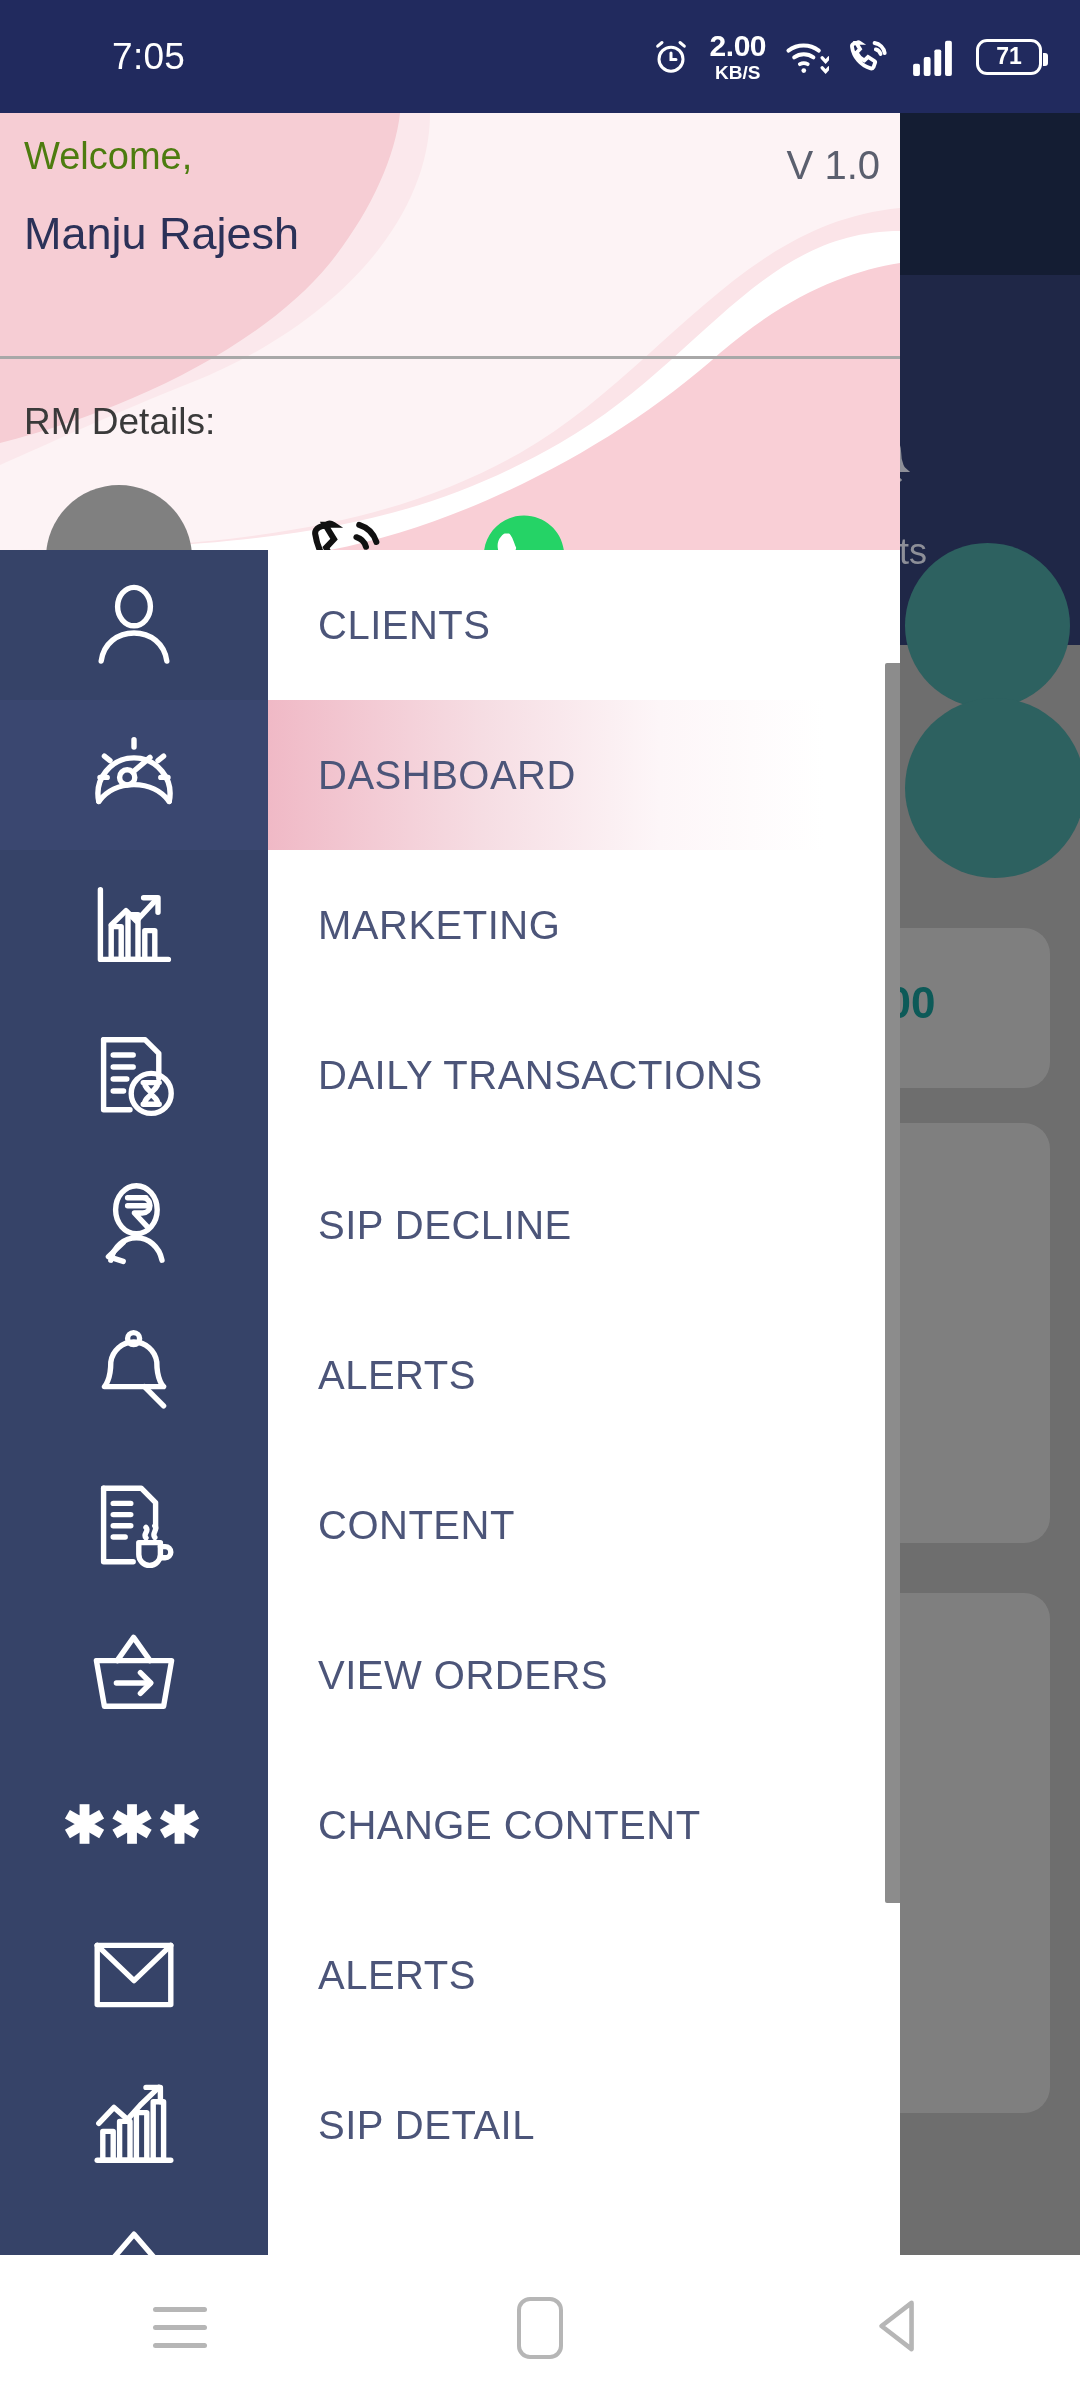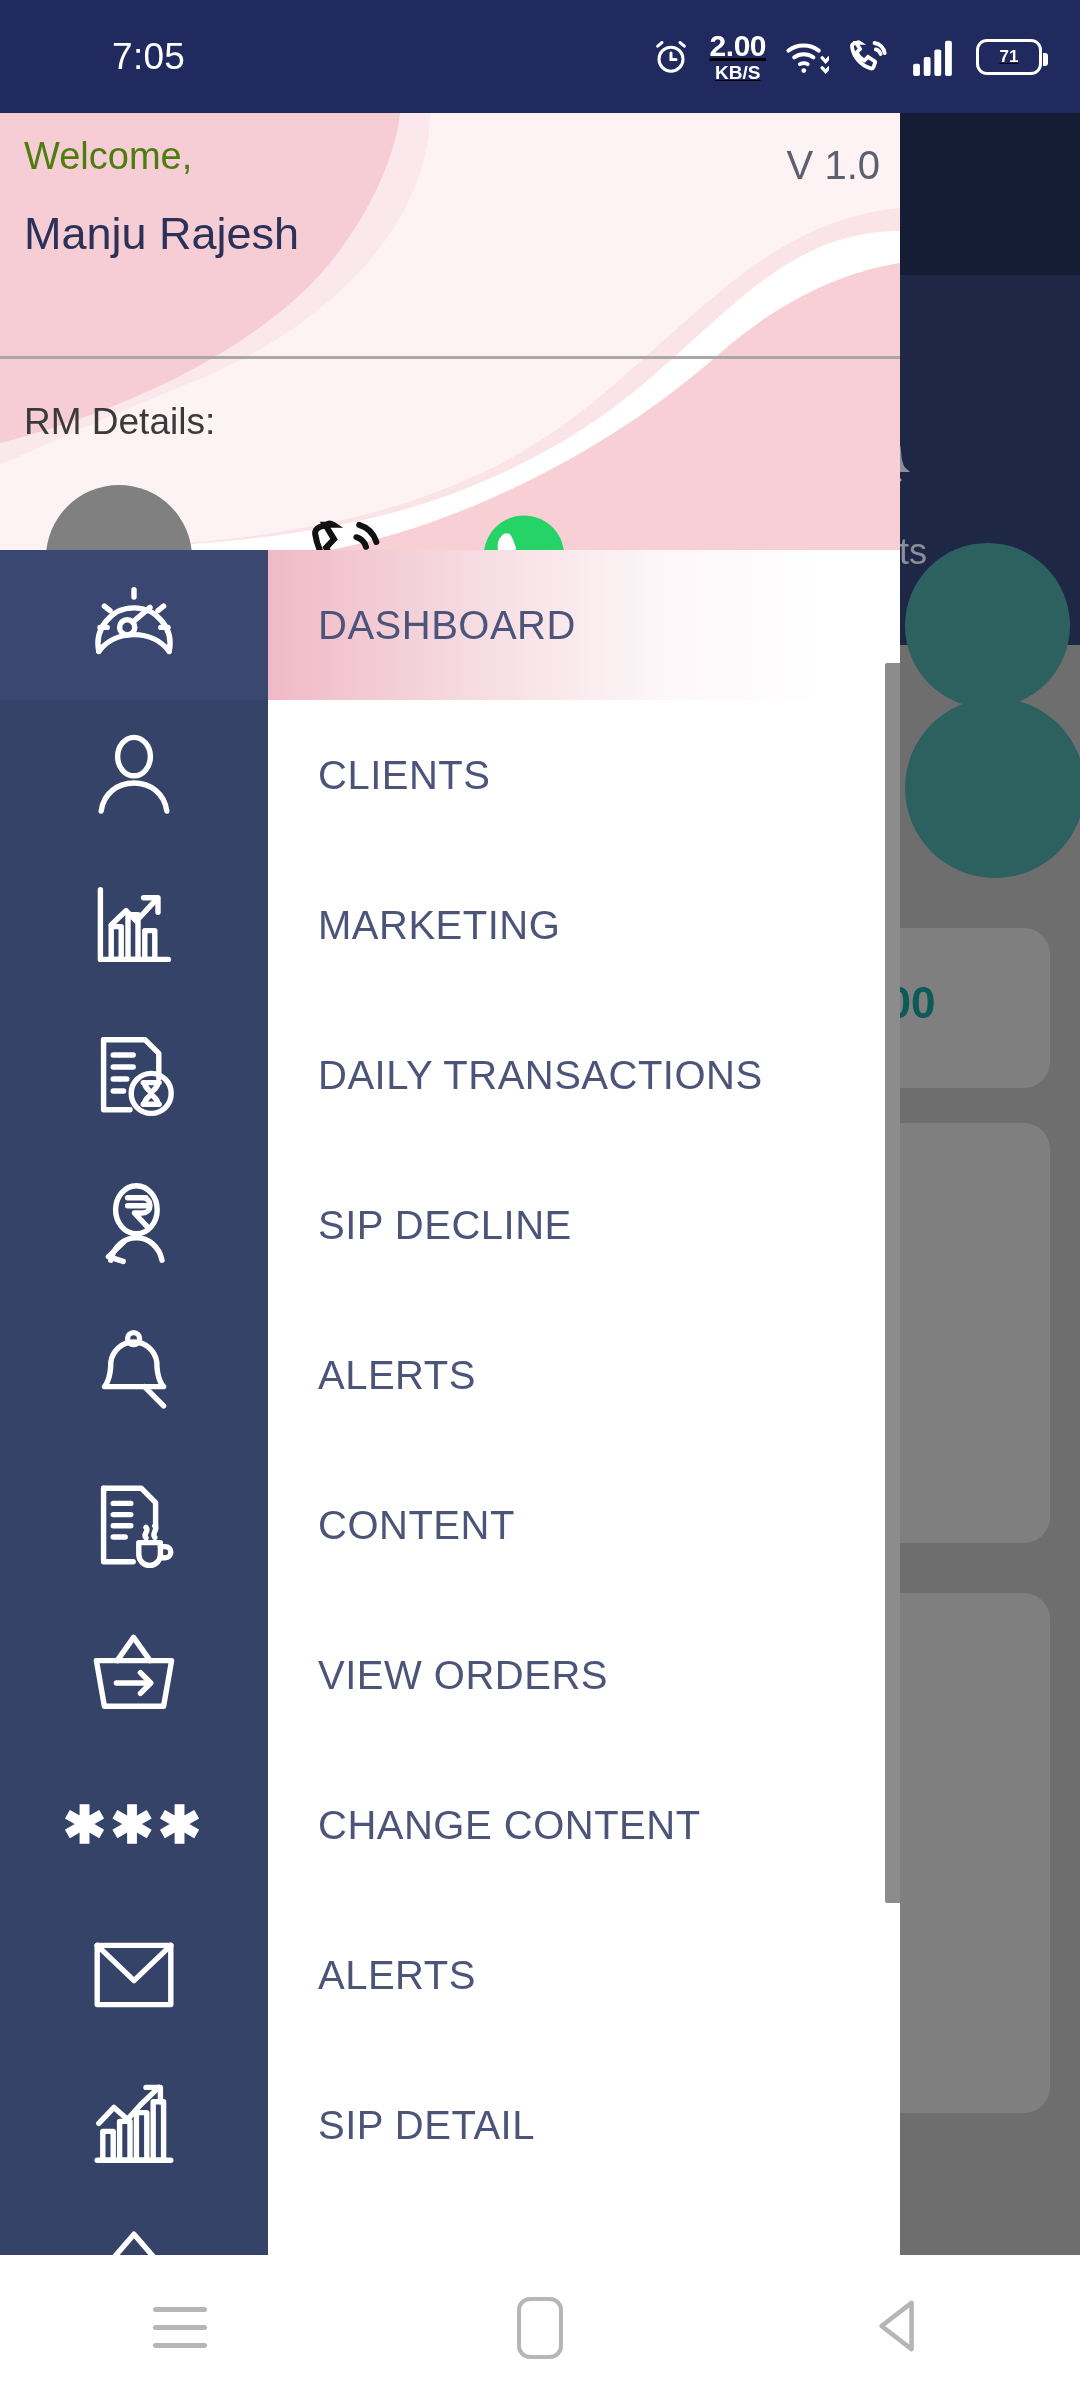--- a/index.html
+++ b/index.html
@@ -5,31 +5,31 @@
   * { margin:0; padding:0; box-sizing:border-box; }
   html,body { width:1080px; height:2400px; background:#fff; overflow:hidden;
               font-family:"Liberation Sans", sans-serif; }
 
   #screen { position:relative; width:1080px; height:2400px; overflow:hidden; background:#fff; }
 
   
   .statusbar{ position:absolute; left:0; top:0; width:1080px; height:113px;
               background:#212a5e; display:flex; align-items:center; z-index:60; }
   .sb-time{ color:#fff; font-size:37px; margin-left:112px; letter-spacing:.3px; }
-  .sb-right{ margin-left:auto; margin-right:38px; display:flex; align-items:center; gap:19px;text-decoration:underline; }
+  .sb-right{ margin-left:auto; margin-right:38px; display:flex; align-items:center; gap:19px; }
   .sb-ico{ display:flex; align-items:center; }
   .netspeed{ display:flex; flex-direction:column; align-items:center; line-height:1;
              color:#fff; }
   .netspeed .v{ font-size:30px; font-weight:bold; letter-spacing:-.5px; }
   .netspeed .u{ font-size:19px; font-weight:bold; margin-top:2px; }
   .battery{ width:66px; height:36px; border:3.5px solid #fff; border-radius:11px;
             display:flex; align-items:center; justify-content:center; position:relative; }
   .battery::after{ content:""; position:absolute; right:-9px; top:11px; width:5px; height:13px;
                    background:#fff; border-radius:0 3px 3px 0; }
-  .battery span{ font-size:17px; color:#fff; font-weight:bold; }
+  .battery span{ font-size:23px; color:#fff; font-weight:bold; }
 
   
   .bg-layer{ position:absolute; left:0; top:113px; width:1080px; height:2142px;
              background:#6e6e6e; z-index:5; overflow:hidden; }
   .bg-appbar{ position:absolute; left:0; top:0; width:1080px; height:162px; background:#141d33; }
   .bg-tabstrip{ position:absolute; left:0; top:162px; width:1080px; height:370px; background:#1f2747; }
   .bg-alerts{ position:absolute; left:835px; top:310px; display:flex; flex-direction:column;
               align-items:center; gap:26px; }
   .bg-alerts .lbl{ color:#8d8f98; font-size:36px; }
   .bg-circle{ position:absolute; border-radius:50%; background:#2d6160; }
@@ -155,47 +155,47 @@
               <path fill="#fff" d="M11.6 9.2c-.3-.7-.6-.7-.9-.7h-.8c-.3 0-.8.1-1.2.6s-1.5 1.5-1.5 3.6 1.6 4.2 1.8 4.5 3 4.8 7.5 6.6c3.7 1.4 4.4 1.2 5.2 1.1.8-.1 2.6-1 2.9-2 .4-1 .4-1.9.3-2.1-.1-.2-.4-.3-.8-.5s-2.6-1.3-3-1.4-.7-.2-1 .2c-.3.5-1.1 1.4-1.3 1.7-.2.3-.5.3-.9.1-.4-.2-1.8-.7-3.4-2.1-1.3-1.1-2.1-2.5-2.4-2.9-.2-.4 0-.6.2-.8.2-.2.4-.5.6-.7.2-.2.3-.4.4-.7s.1-.5 0-.7c-.1-.2-.9-2.3-1.2-3z"></path>
             </svg>
           </span>
         </div>
       </div>
     </div>
 
     <div class="dw-body">
       <div class="iconrail"></div>
       <div class="menu-list" id="menu-list">
+          <div class="menu-row">
+            <div class="ico-cell">
+              <span>
+                <svg width="96" height="96" viewBox="0 0 24 24" fill="none" stroke="#ffffff" stroke-width="1.35" stroke-linecap="round" stroke-linejoin="round">
+      <ellipse cx="12" cy="7.4" rx="4.1" ry="4.8"></ellipse>
+      <path d="M3.8 21c.6-4.4 4.1-7 8.2-7s7.6 2.6 8.2 7"></path>
+                </svg>
+              </span>
+            </div>
+            <div class="lbl-cell">
+              <span>CLIENTS</span>
+            </div>
+          </div>
           <div class="menu-row selected">
             <div class="ico-cell">
               <span>
                 <svg width="96" height="96" viewBox="0 0 24 24" fill="none" stroke="#ffffff" stroke-width="1.35" stroke-linecap="round" stroke-linejoin="round">
       <path d="M3.2 18.6a9 9 0 1 1 17.6 0"></path>
       <path d="M3.2 18.6c1.9-2.6 5.1-4.2 8.8-4.2s6.9 1.6 8.8 4.2"></path>
       <circle cx="10.3" cy="12.6" r="1.9"></circle>
                   <path d="M11.8 11.2 16 7.6"></path>
       <path d="M12 3.2v1.8M4.6 7.3l1.4 1.1M19.4 7.3l-1.4 1.1M3.5 12.6h1.8M20.5 12.6h-1.8"></path>
                 </svg>
               </span>
             </div>
             <div class="lbl-cell">
               <span>DASHBOARD</span>
-            </div>
-          </div>
-          <div class="menu-row">
-            <div class="ico-cell">
-              <span>
-                <svg width="96" height="96" viewBox="0 0 24 24" fill="none" stroke="#ffffff" stroke-width="1.35" stroke-linecap="round" stroke-linejoin="round">
-      <ellipse cx="12" cy="7.4" rx="4.1" ry="4.8"></ellipse>
-      <path d="M3.8 21c.6-4.4 4.1-7 8.2-7s7.6 2.6 8.2 7"></path>
-                </svg>
-              </span>
-            </div>
-            <div class="lbl-cell">
-              <span>CLIENTS</span>
             </div>
           </div>
           <div class="menu-row">
             <div class="ico-cell">
               <span>
                 <svg width="96" height="96" viewBox="0 0 24 24" fill="none" stroke="#ffffff" stroke-width="1.35" stroke-linecap="round" stroke-linejoin="round">
       <path d="M3.6 3.2v17.4h17"></path>
       <rect x="6.3" y="12.4" width="2.5" height="8.2"></rect>
       <rect x="10.5" y="9.4" width="2.5" height="11.2"></rect>
       <rect x="14.7" y="13.4" width="2.5" height="7.2"></rect>

